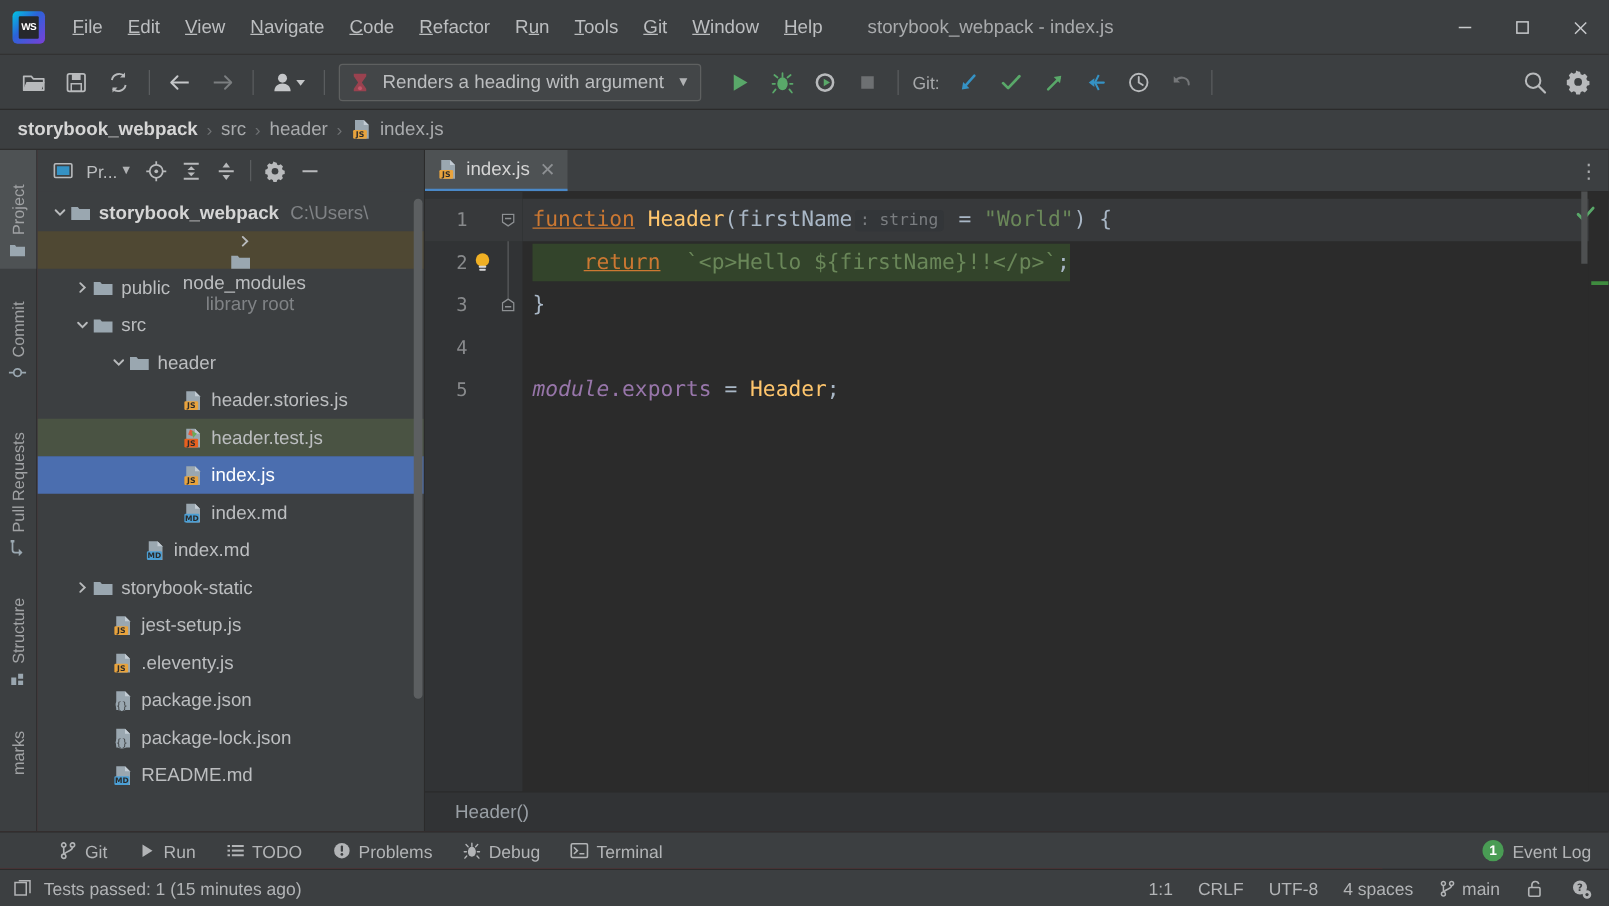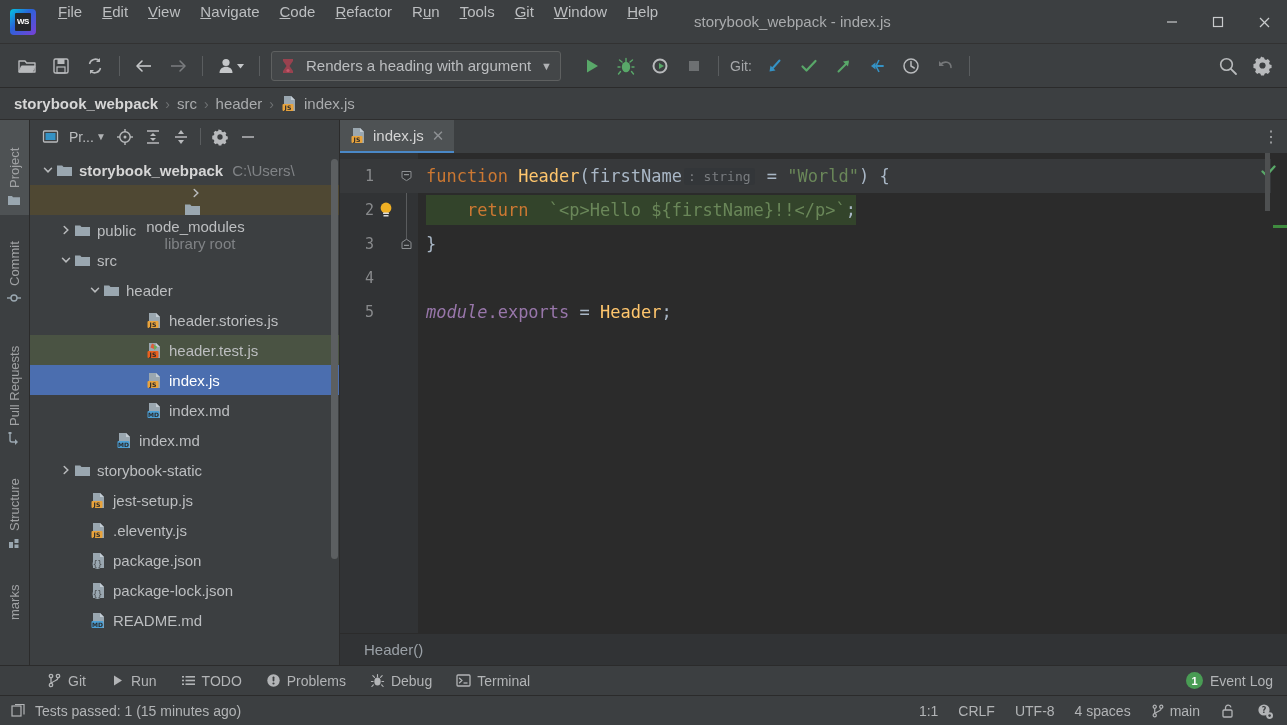--- a/index.html
+++ b/index.html
@@ -25,21 +25,21 @@
     background: linear-gradient(135deg, #00c6e0 0%, #2b63d9 42%, #7b3fd6 100%);
     flex: 0 0 auto;
   }
   .ws-logo .inner {
     position: absolute; left: 5px; top: 4px; right: 5px; bottom: 4px;
     background: #26282b; border-radius: 1px;
     font-size: 8px; font-weight: bold; color: #ffffff;
     display: flex; align-items: center; justify-content: center;
     font-family: "Liberation Sans", sans-serif; letter-spacing: -0.5px;
   }
-  .menubar { display: flex; height: 44px; }
+  .menubar { display: flex; align-items: center; height: 44px; }
   .menu-item {
     padding: 2px 10px; font-size: 15px; color: #bcbec0; cursor: default;
     line-height: 20px;
   }
   .menu-item .mn { text-decoration: underline; }
   .win-title {
     margin-left: 26px; font-size: 15px; color: #a9abad; white-space: nowrap;
   }
   .win-ctrls {
     position: absolute; right: 0; top: 0; height: 44px; display: flex; align-items: center;
@@ -177,21 +177,21 @@
   }
   .codearea {
     flex: 1 1 auto; position: relative; padding-top: 6px; overflow: hidden;
   }
   .cl {
     height: 34px; display: flex; align-items: center; font-size: 17px;
     padding-left: 8px; white-space: pre; font-family: "DejaVu Sans Mono", monospace;
   }
   .cl.cur { background: #37393b; }
   .hl-green { background: #33442b; }
-  .kw { color: #cc7832; }
+  .kw { color: #cc7832; text-decoration: underline; }
   .fn { color: #ffc66d; }
   .pm { color: #a9b7c6; }
   .str { color: #6a8759; }
   .tpl { color: #6a8759; }
   .pl { color: #a9b7c6; }
   .mod { color: #9876aa; font-style: italic; }
   .prop { color: #9876aa; }
   .inlay {
     color: #7a7d80; font-size: 13px; background: #333639; border-radius: 3px;
     padding: 1px 4px; margin: 0 2px; font-family: "DejaVu Sans Mono", monospace;

